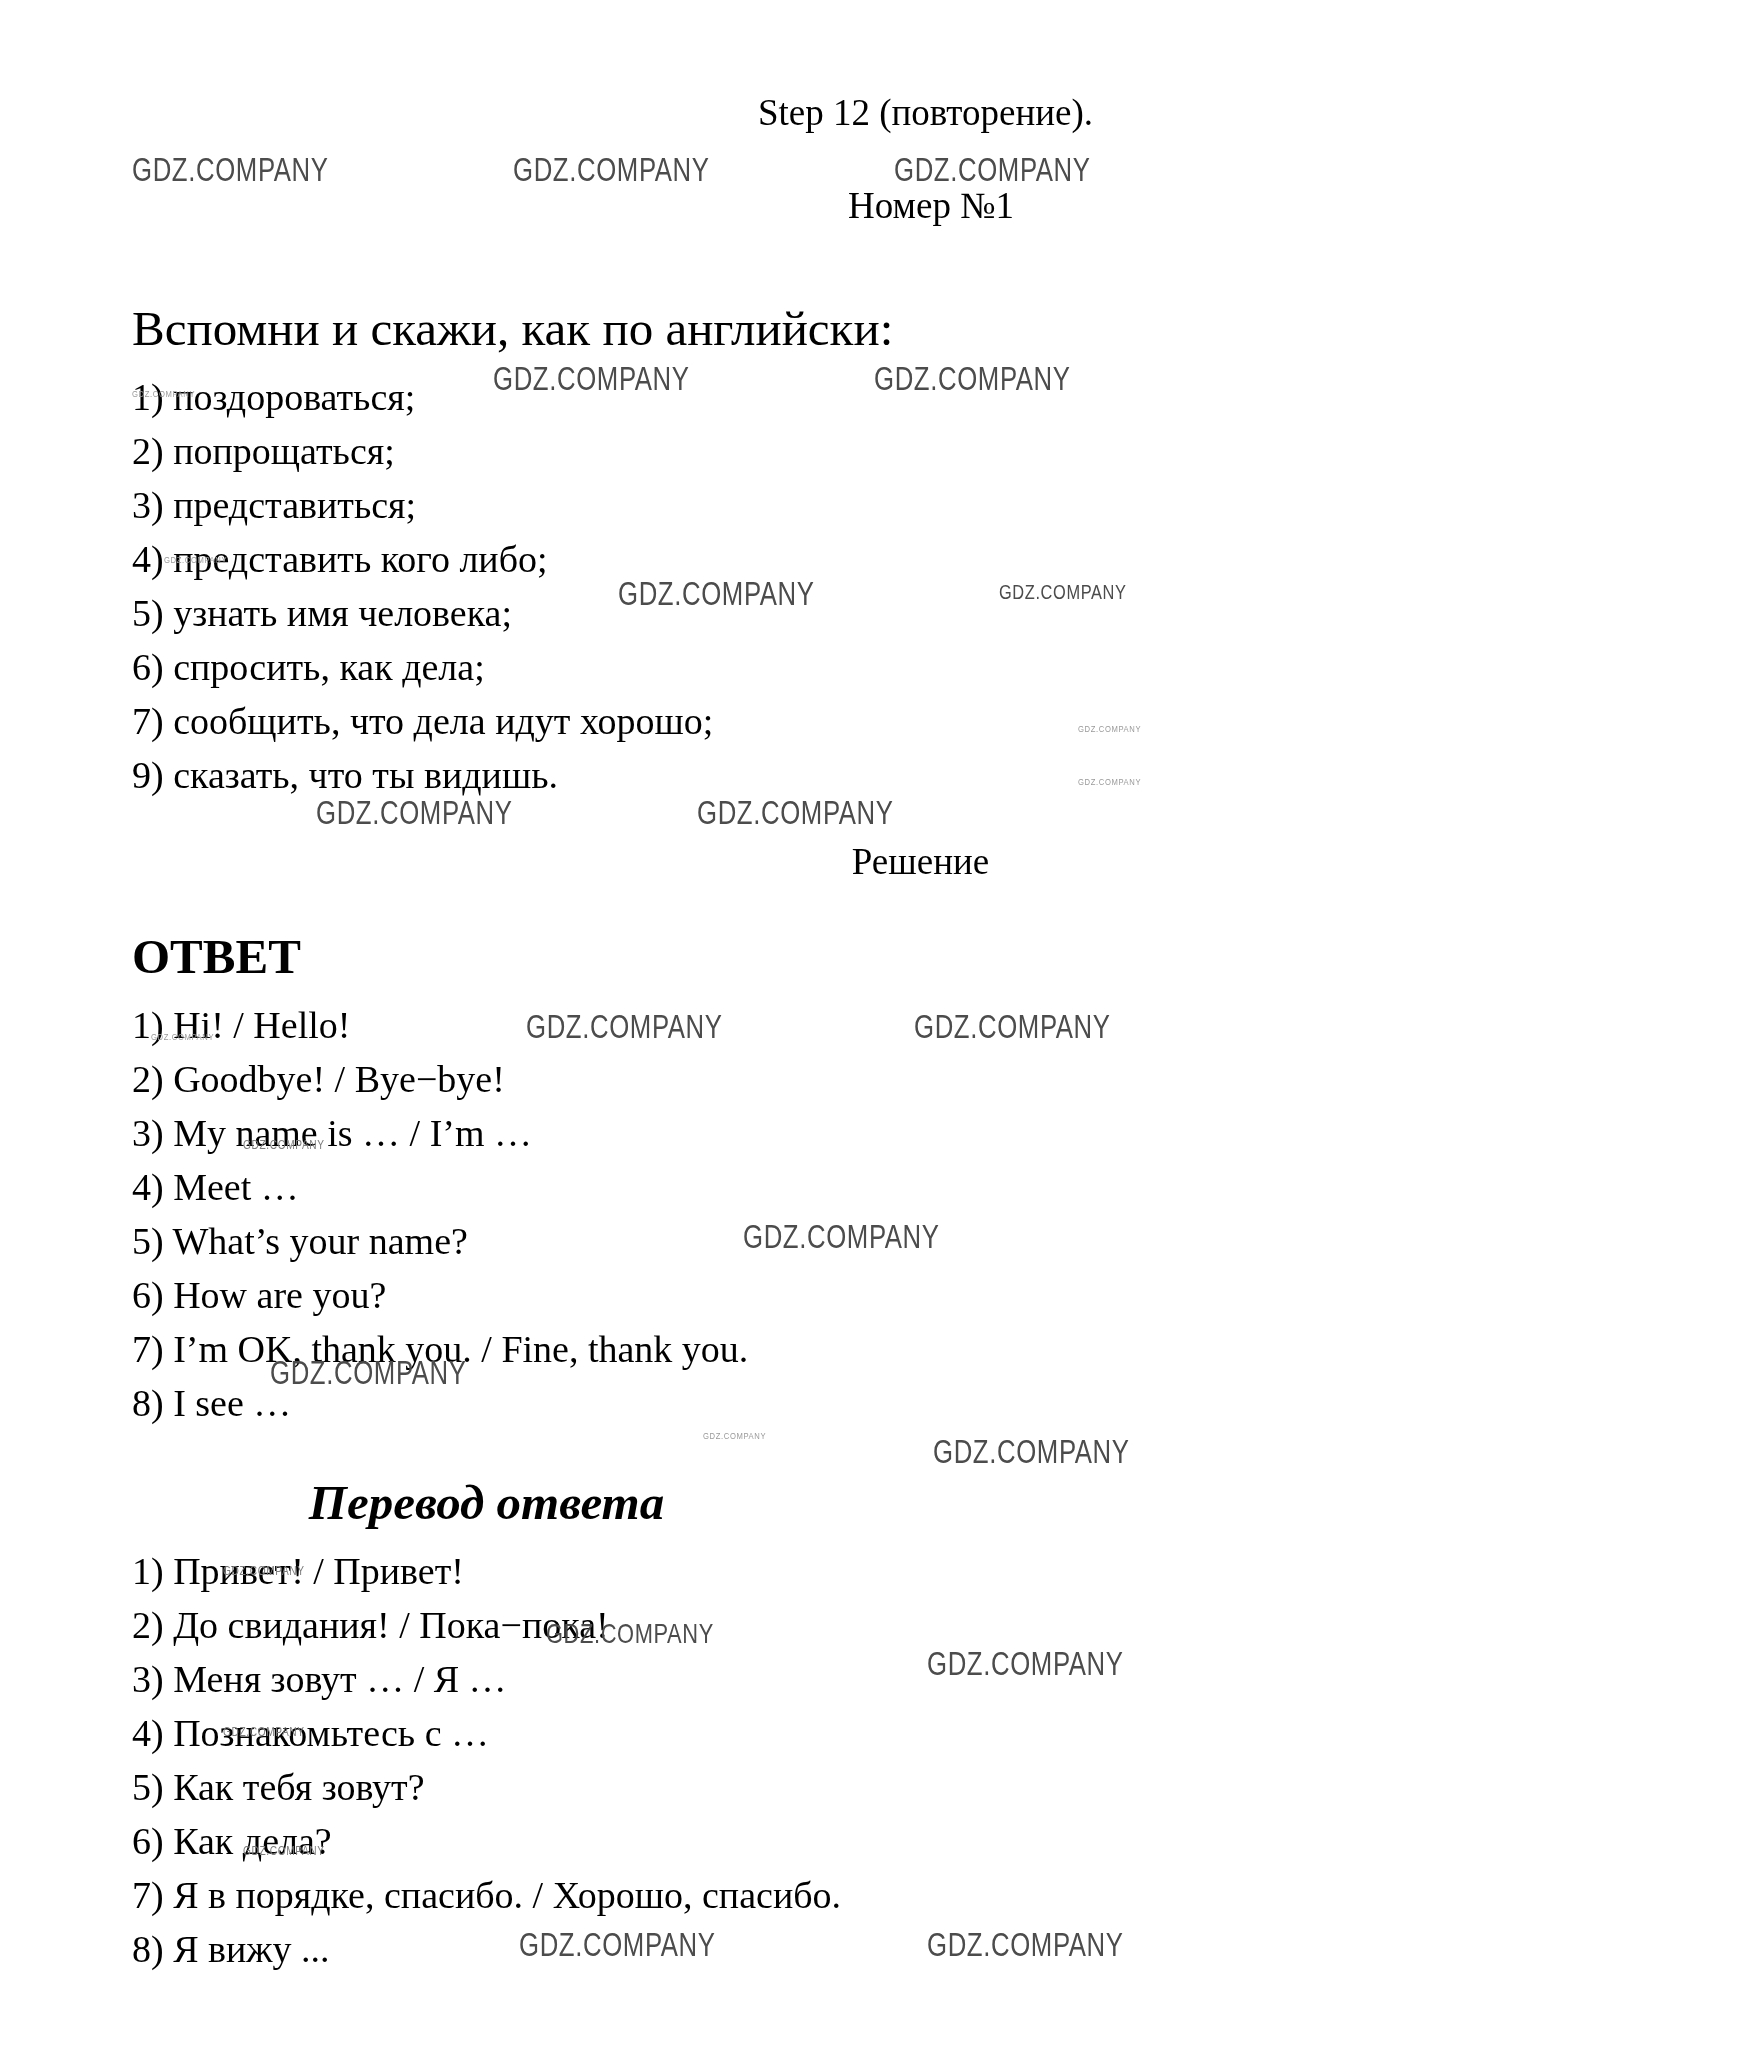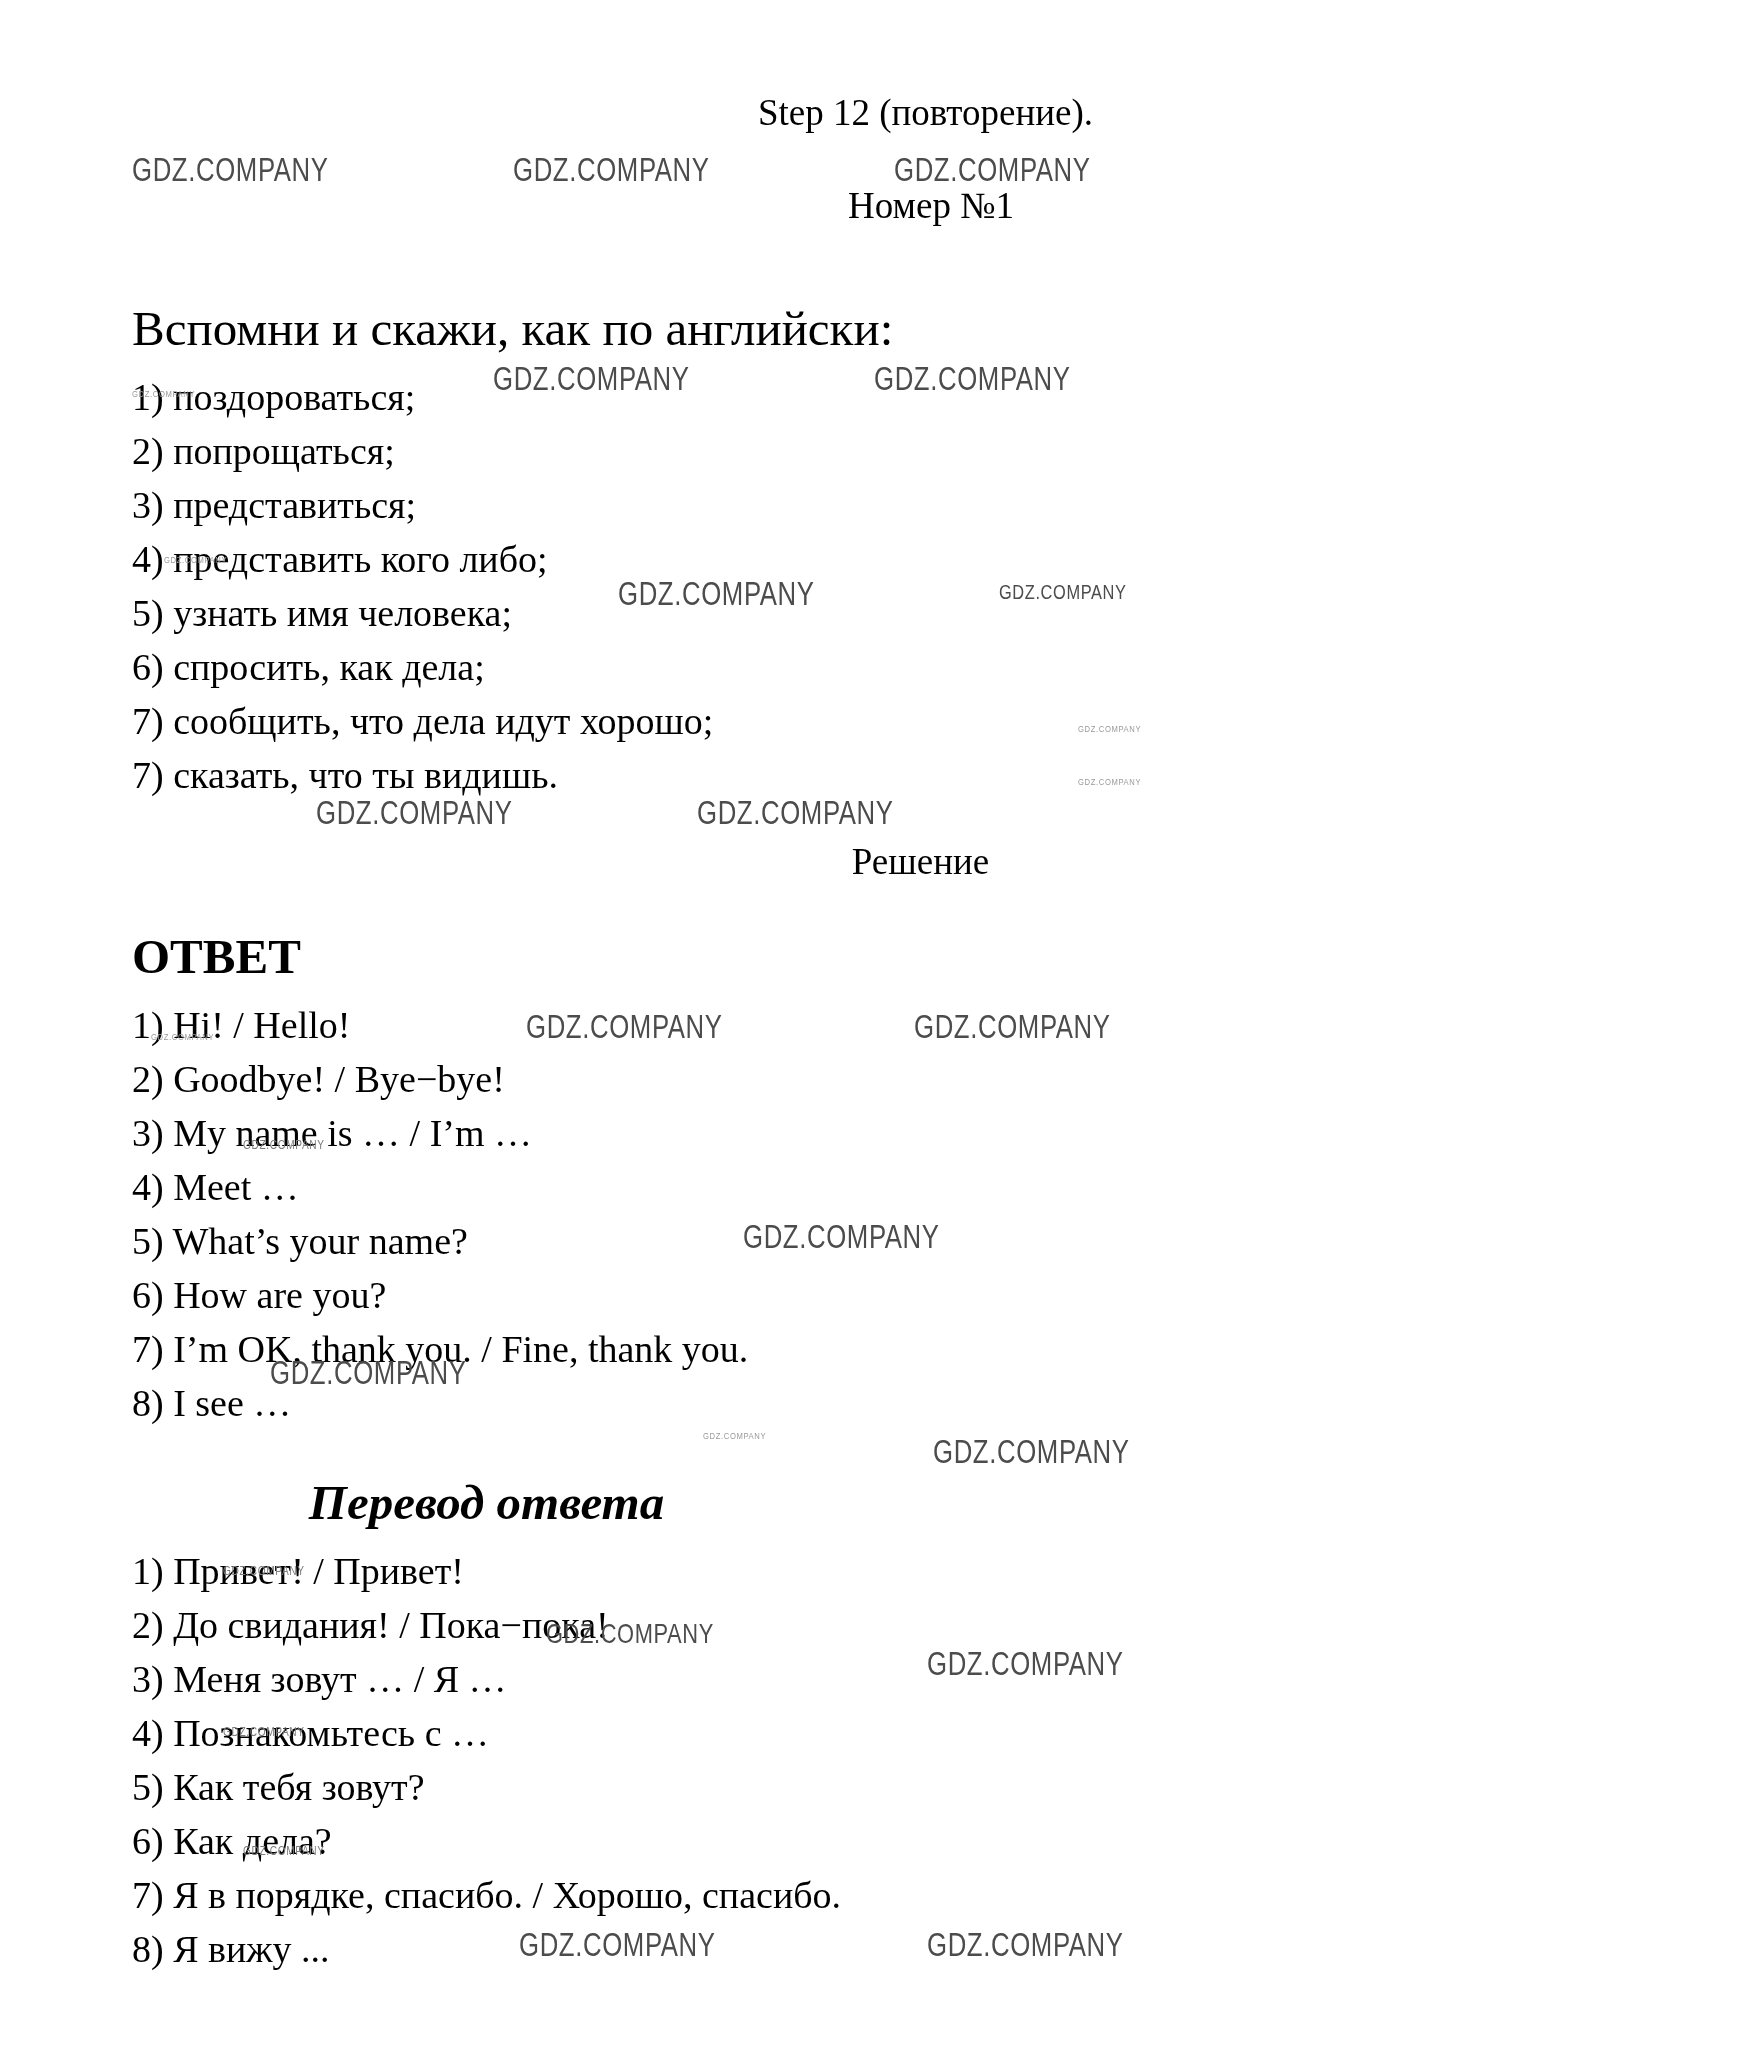--- a/index.html
+++ b/index.html
@@ -65,21 +65,21 @@
 
   <div class="block" style="top:308px;">
     <div class="block-heading">Вспомни и скажи, как по английски:</div>
     <div class="line">1) поздороваться;</div>
     <div class="line">2) попрощаться;</div>
     <div class="line">3) представиться;</div>
     <div class="line">4) представить кого либо;</div>
     <div class="line">5) узнать имя человека;</div>
     <div class="line">6) спросить, как дела;</div>
     <div class="line">7) сообщить, что дела идут хорошо;</div>
-    <div class="line">7) сказать, что ты видишь.</div>
+    <div class="line">9) сказать, что ты видишь.</div>
   </div>
 
   <div class="abs center-title" style="top:840px; padding-left:80px;">Решение</div>
 
   <div class="block" style="top:936px;">
     <div class="block-heading bold">ОТВЕТ</div>
     <div class="line">1) Hi! / Hello!</div>
     <div class="line">2) Goodbye! / Bye−bye!</div>
     <div class="line">3) My name is … / I’m …</div>
     <div class="line">4) Meet …</div>

